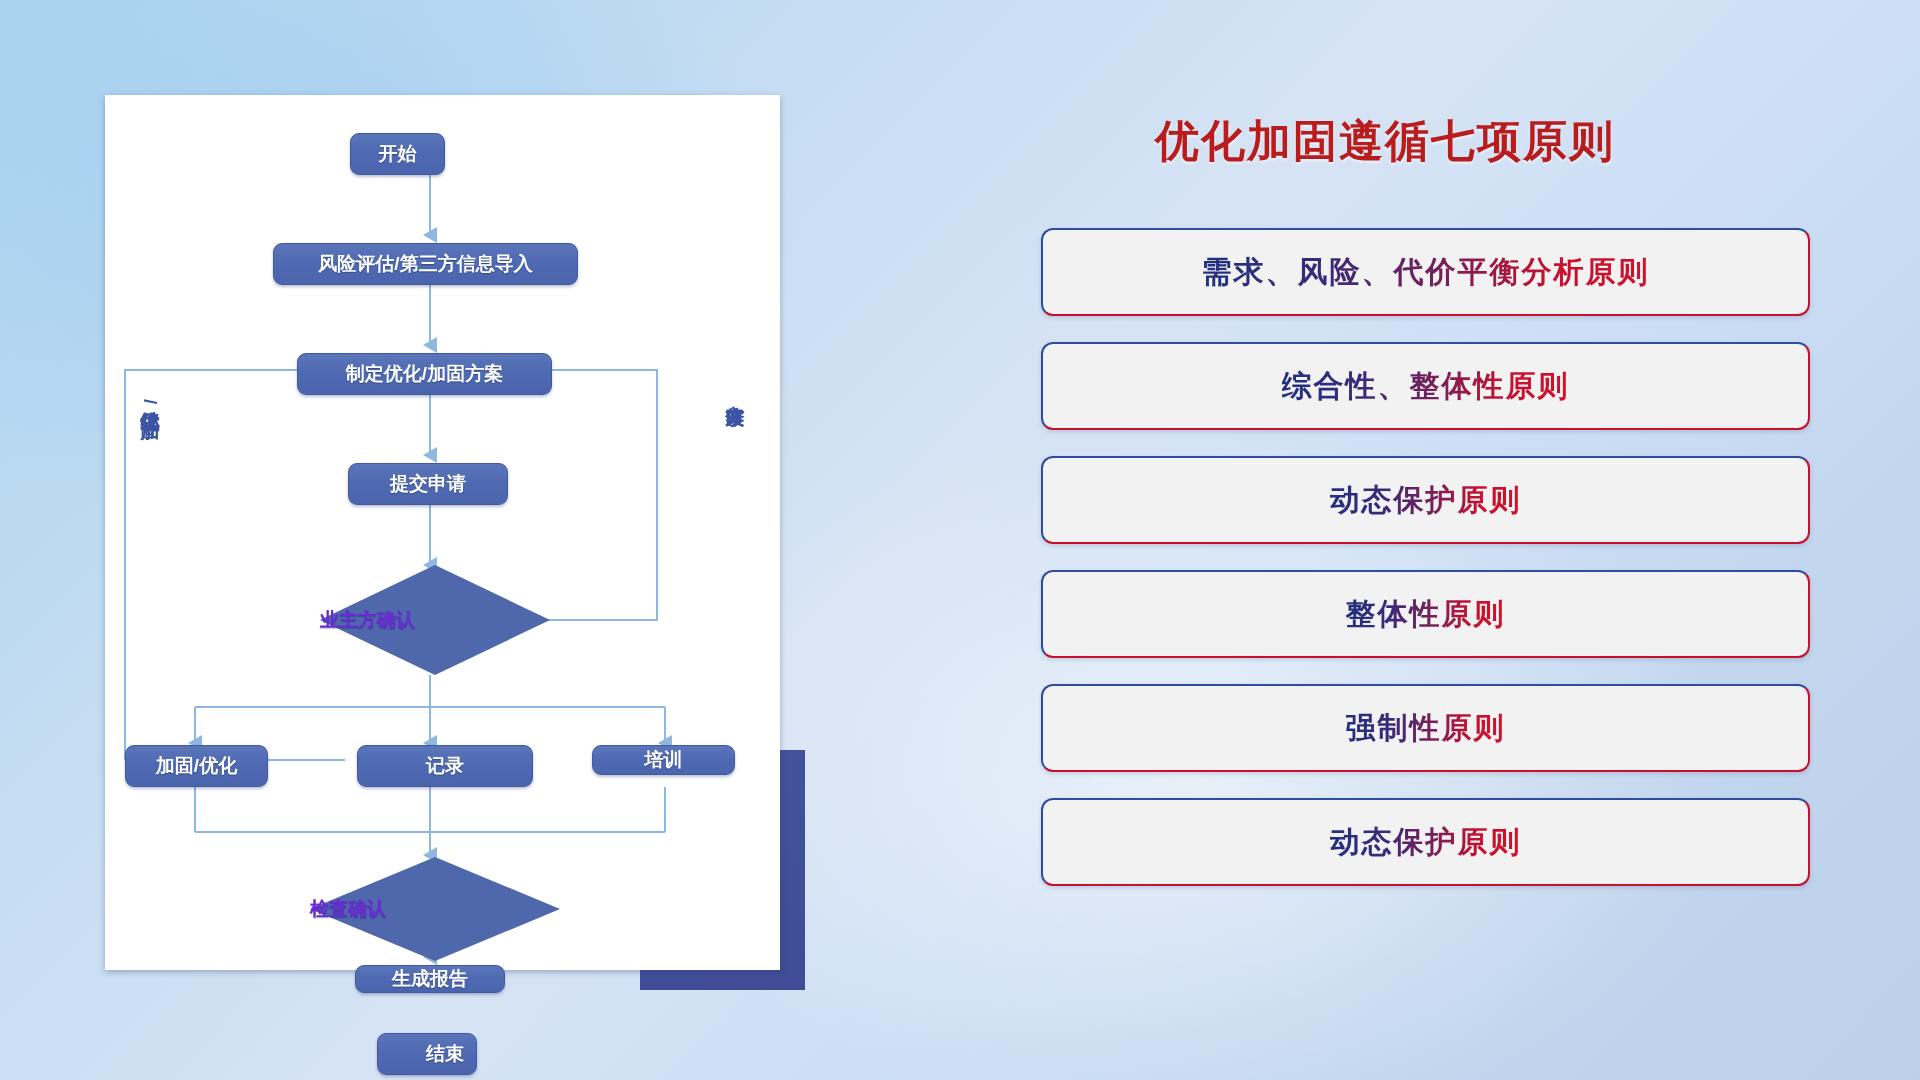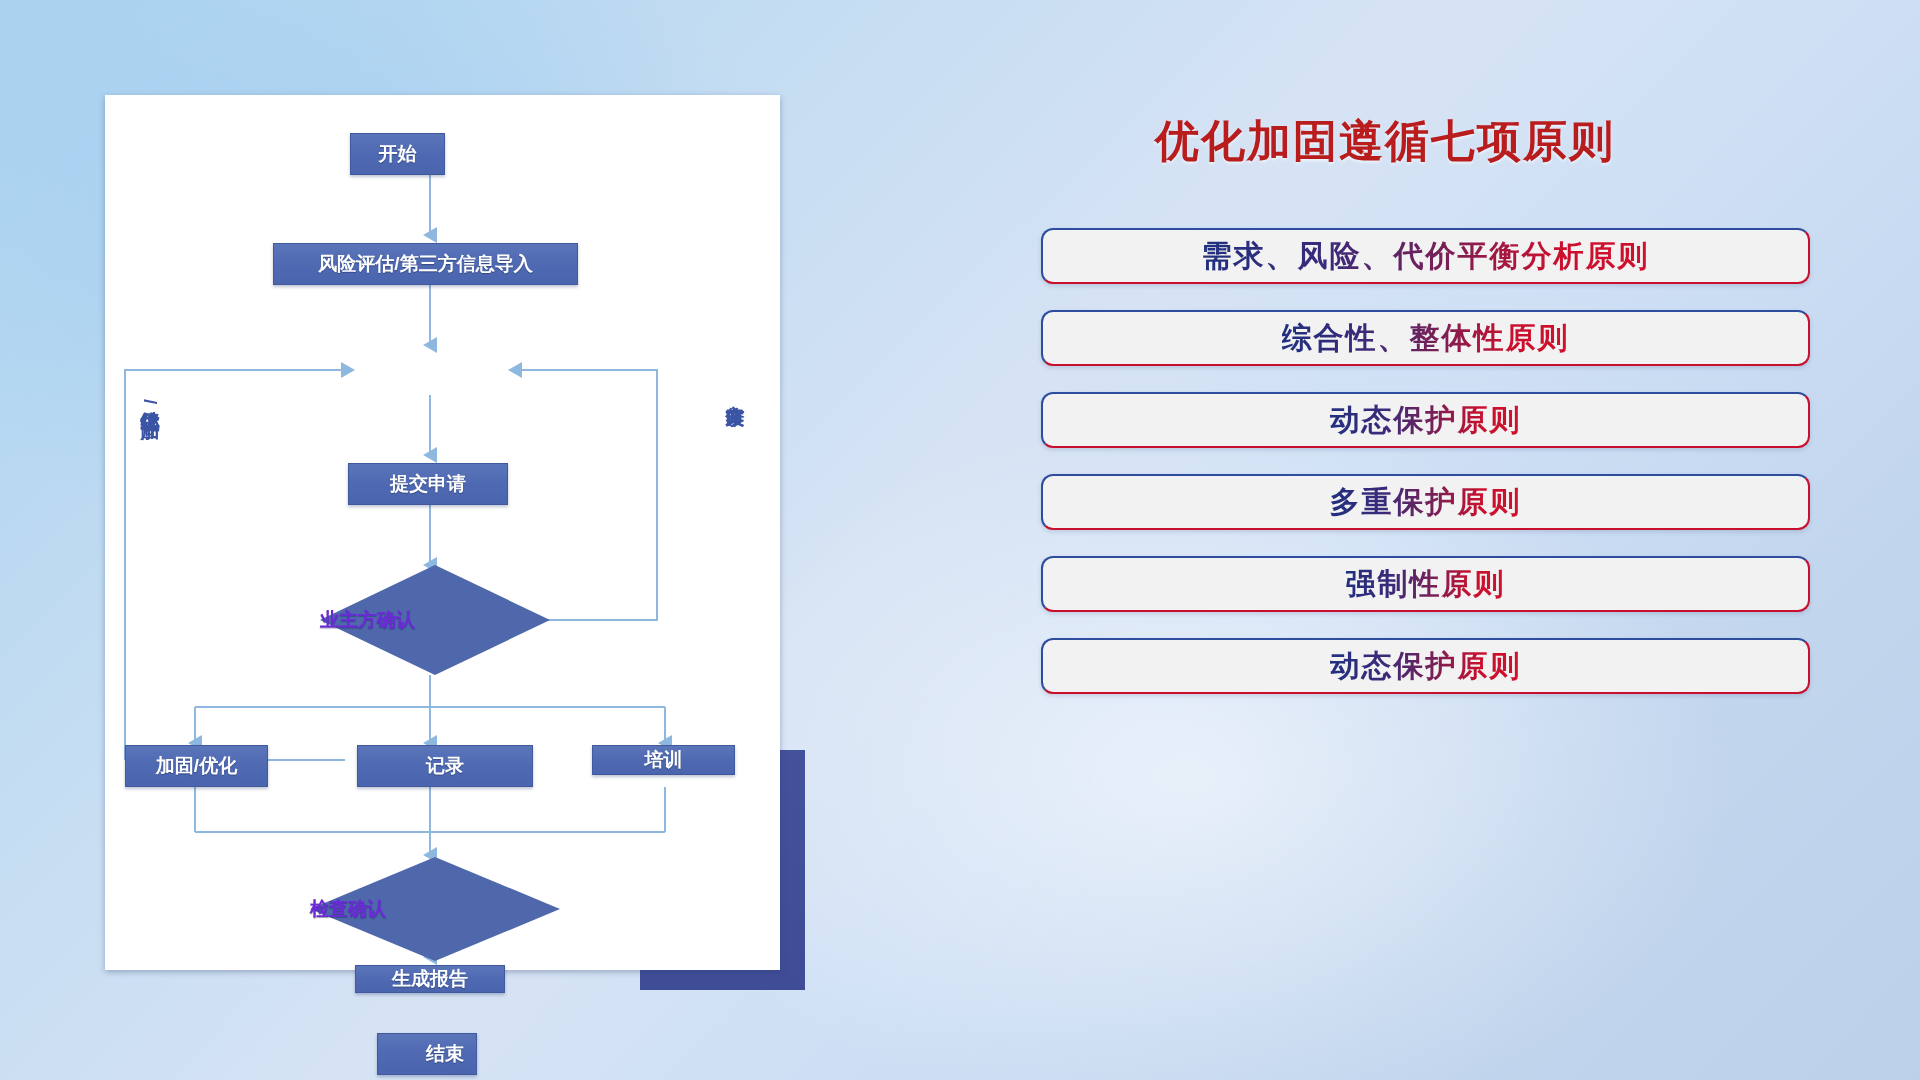--- a/index.html
+++ b/index.html
@@ -21,21 +21,21 @@
   #flow-card{
     position:absolute;left:105px;top:95px;width:675px;height:875px;
     background:#ffffff;
     box-shadow:0 2px 6px rgba(40,60,110,.35);
   }
   #flow-svg{position:absolute;left:0;top:0;width:675px;height:875px;}
 
   .node{
     position:absolute;box-sizing:border-box;
     background:linear-gradient(180deg,#5b75ba 0%,#4f6ab2 48%,#4a65ae 100%);
-    border:1px solid #42599d;border-radius:0;
+    border:1px solid #42599d;border-radius:9px;
     color:#ffffff;font-weight:bold;font-size:19px;
     display:flex;align-items:center;justify-content:center;
     text-shadow:0 1px 1px rgba(20,35,80,.45);
     box-shadow:0 2px 3px rgba(40,60,110,.30);
     white-space:nowrap;
   }
   .diamond{
     position:absolute;
     display:flex;align-items:center;justify-content:flex-start;
     color:#6d28d9;font-weight:bold;font-size:19px;
@@ -60,21 +60,21 @@
   #right-pane{position:absolute;left:1020px;top:0;width:900px;height:1080px;}
   #principles-title{
     position:absolute;left:135px;top:112px;
     font-size:44px;font-weight:bold;color:#b91c1c;
     letter-spacing:2px;
     text-shadow:0 2px 3px rgba(255,255,255,.6);
   }
   #principles-list{position:absolute;left:0px;top:228px;width:790px;}
   .p-card{
     position:relative;
-    height:56px;margin-bottom:26px;
+    height:88px;margin-bottom:26px;
     box-sizing:border-box;
     background:#f2f2f2;
     border-radius:12px;
     border-top:2px solid #2f4d9e;
     border-left:2px solid #2f4d9e;
     border-right:2px solid #c8102e;
     border-bottom:2px solid #c8102e;
     display:flex;align-items:center;justify-content:center;
     box-shadow:0 2px 4px rgba(60,80,130,.18);
     margin-left:21px;
@@ -134,20 +134,23 @@
   </svg>
 
   <div class="node" style="left:245px;top:38px;width:95px;height:42px;">
     <span>开始</span>
   </div>
 
   <div class="node" style="left:168px;top:148px;width:305px;height:42px;">
     <span>风险评估/第三方信息导入</span>
   </div>
 
+  <div class="node" style="left:192px;top:258px;width:255px;height:42px;">
+    <span>制定优化/加固方案</span>
+  </div>
 
   <div class="node" style="left:243px;top:368px;width:160px;height:42px;">
     <span>提交申请</span>
   </div>
 
   <div class="diamond" style="left:215px;top:470px;width:230px;height:110px;">
     <div class="dshape"></div>
     <span>业主方确认</span>
   </div>
 
@@ -191,21 +194,21 @@
     <div class="p-card">
       <span class="p-text">需求、风险、代价平衡分析原则</span>
     </div>
     <div class="p-card">
       <span class="p-text">综合性、整体性原则</span>
     </div>
     <div class="p-card">
       <span class="p-text">动态保护原则</span>
     </div>
     <div class="p-card">
-      <span class="p-text">多重保护原则</span>
+      <span class="p-text">整体性原则</span>
     </div>
     <div class="p-card">
       <span class="p-text">强制性原则</span>
     </div>
     <div class="p-card">
       <span class="p-text">动态保护原则</span>
     </div>
 
   </div>
 </div>

